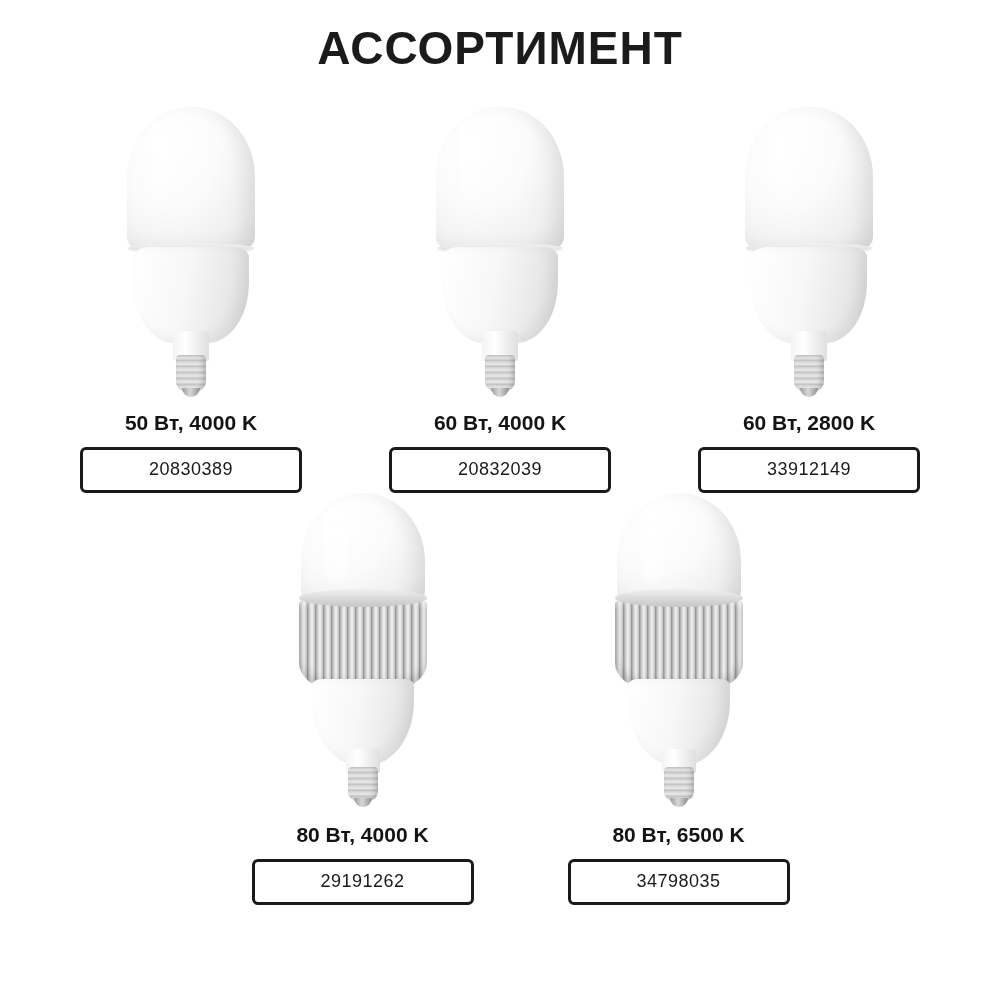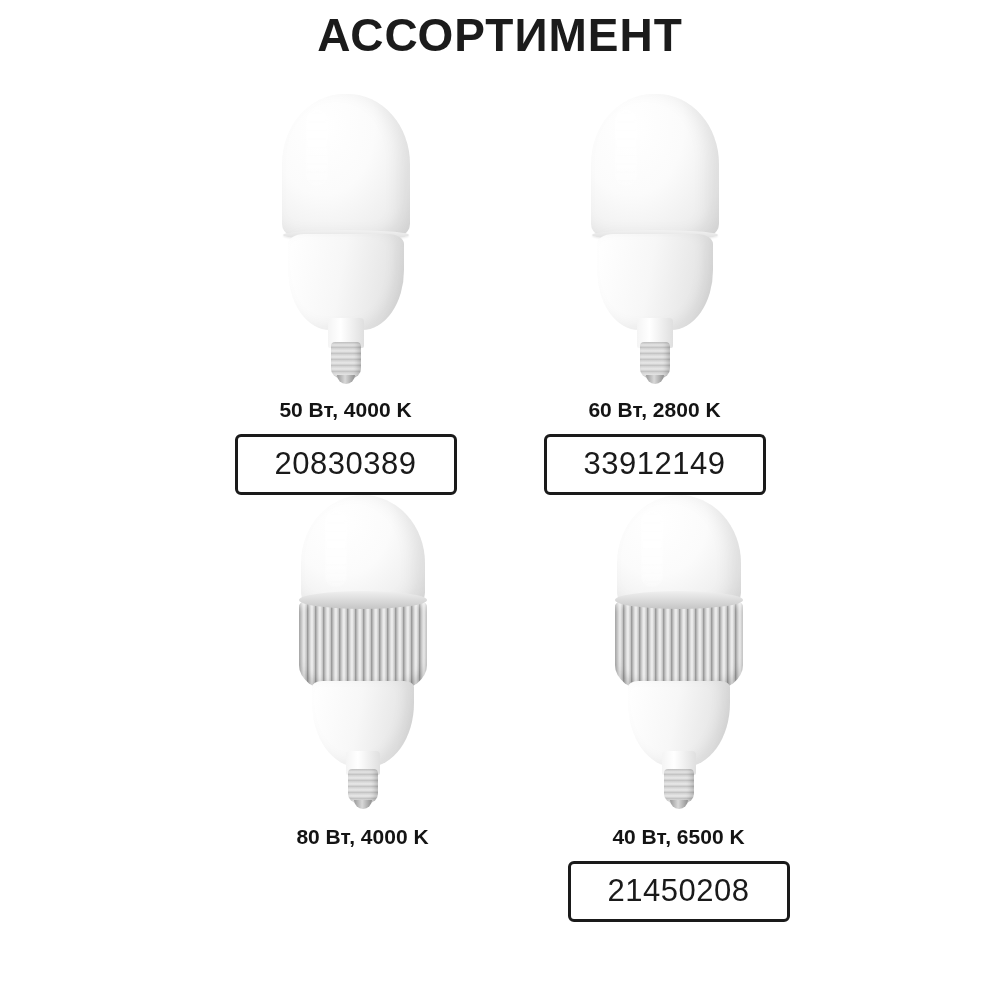--- a/index.html
+++ b/index.html
@@ -14,21 +14,21 @@
     color: #1a1a1a;
     overflow: hidden;
     position: relative;
   }
 
   .page-title {
     text-align: center;
     font-size: 46px;
     font-weight: bold;
     letter-spacing: 1px;
-    padding-top: 8px;
+    padding-top: 21px;
     color: #1b1b1b;
   }
 
   .row {
     display: flex;
     justify-content: center;
     align-items: flex-start;
     padding-left: 41px;
   }
 
@@ -67,21 +67,21 @@
     margin-top: 14px;
     color: #141414;
     white-space: nowrap;
   }
 
   .code-box {
     margin-top: 12px;
     border: 3px solid #1a1a1a;
     border-radius: 6px;
     padding: 9px 20px 10px;
-    font-size: 31px;
+    font-size: 18px;
     letter-spacing: 0.5px;
     color: #1a1a1a;
     background: #fff;
     min-width: 176px;
     text-align: center;
   }
 
   
   .bulb {
     position: relative;
@@ -245,64 +245,79 @@
           <div class="body"></div>
           <div class="neck"></div>
           <div class="base"></div>
           <div class="tip"></div>
         </div>
       </div>
       <div class="caption">50 Вт, 4000 K</div>
       <div class="code-box">20830389</div>
     </div>
 
-
     <div class="card">
       <div class="bulb-wrap">
         <div class="bulb">
           <div class="globe"></div>
           <div class="seam"></div>
           <div class="body"></div>
           <div class="neck"></div>
           <div class="base"></div>
           <div class="tip"></div>
         </div>
       </div>
+      <div class="caption">60 Вт, 4000 K</div>
+      <div class="code-box">20832039</div>
+    </div>
+
+    <div class="card">
+      <div class="bulb-wrap">
+        <div class="bulb">
+          <div class="globe"></div>
+          <div class="seam"></div>
+          <div class="body"></div>
+          <div class="neck"></div>
+          <div class="base"></div>
+          <div class="tip"></div>
+        </div>
+      </div>
       <div class="caption">60 Вт, 2800 K</div>
       <div class="code-box">33912149</div>
     </div>
 
   </div>
 
   <div class="row row-bottom">
 
     <div class="card">
       <div class="bulb-wrap big">
         <div class="bulb hs">
           <div class="globe"></div>
           <div class="ring"></div>
           <div class="body"></div>
           <div class="neck"></div>
           <div class="base"></div>
           <div class="tip"></div>
         </div>
       </div>
       <div class="caption">80 Вт, 4000 K</div>
+      <div class="code-box">29191262</div>
     </div>
 
     <div class="card">
       <div class="bulb-wrap big">
         <div class="bulb hs">
           <div class="globe"></div>
           <div class="ring"></div>
           <div class="body"></div>
           <div class="neck"></div>
           <div class="base"></div>
           <div class="tip"></div>
         </div>
       </div>
-      <div class="caption">40 Вт, 6500 K</div>
-      <div class="code-box">21450208</div>
+      <div class="caption">80 Вт, 6500 K</div>
+      <div class="code-box">34798035</div>
     </div>
 
   </div>
 
 </div>
 
 </body></html>

